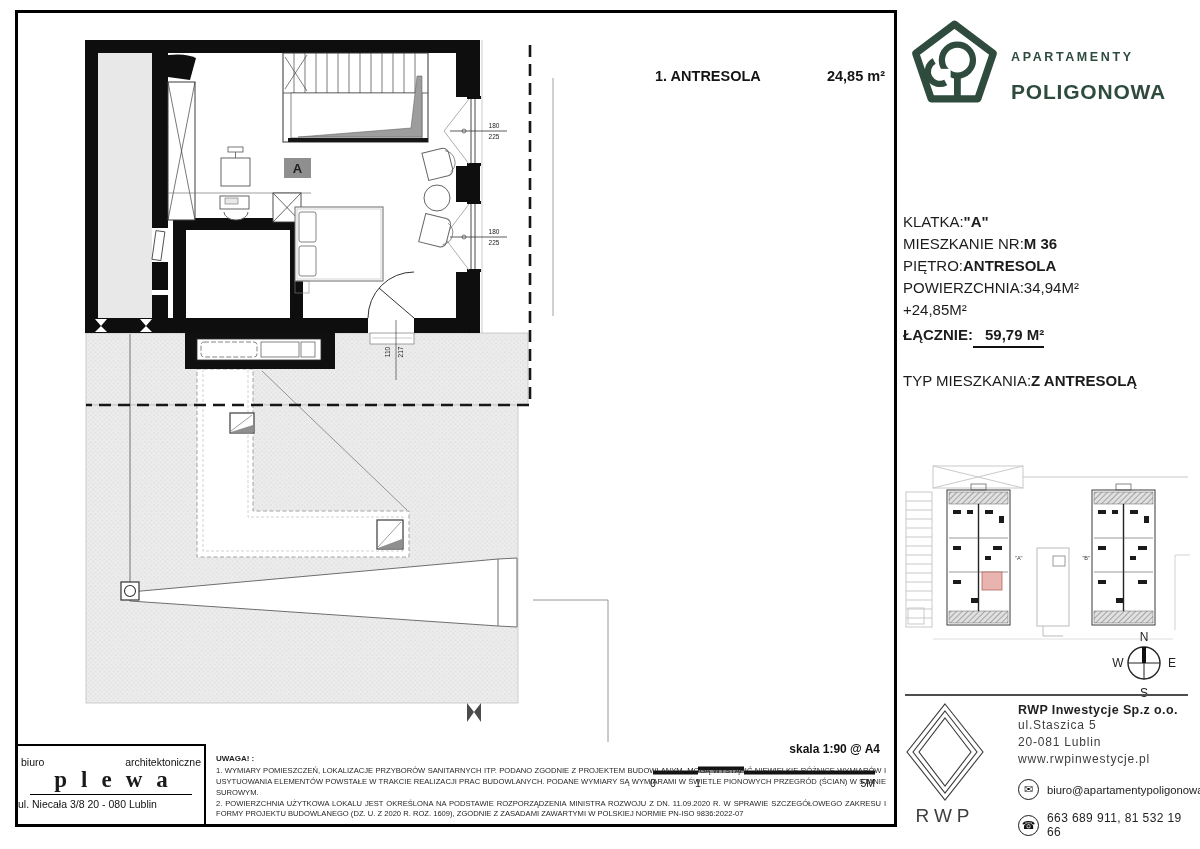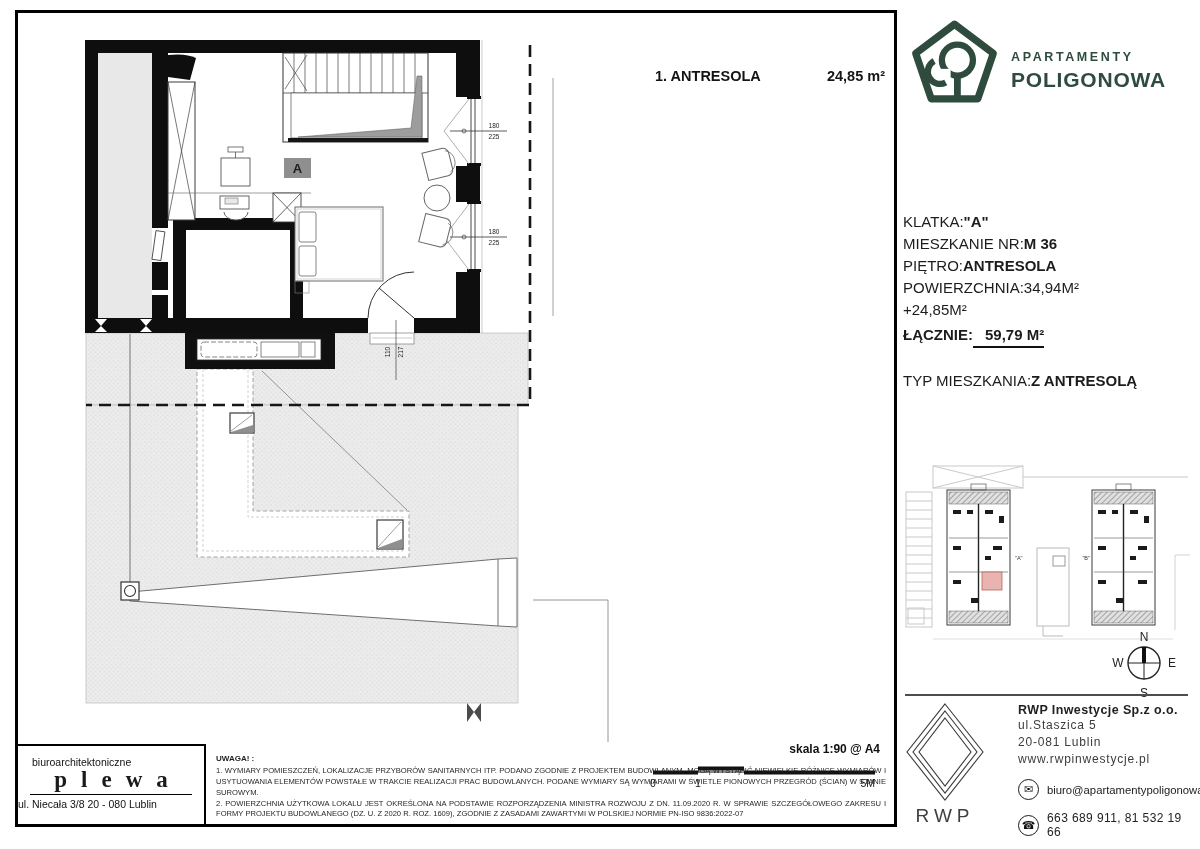--- a/index.html
+++ b/index.html
@@ -9,38 +9,38 @@
   
   .frame{position:absolute;left:15px;top:10px;width:882px;height:817px;border:3px solid #000;box-sizing:border-box;}
   
   .plan-title{position:absolute;left:655px;top:68px;width:230px;display:flex;justify-content:space-between;
               font-size:14.5px;font-weight:bold;color:#141414;}
   
   :root{--brand:#2e4b3e;}
   .brand-block{position:absolute;left:906px;top:14px;width:286px;display:flex;gap:8px;}
   .brand-text{margin-top:36px;color:var(--brand);}
   .brand-l1{font-size:12.5px;font-weight:bold;letter-spacing:2.6px;}
-  .brand-l2{font-size:21px;font-weight:bold;letter-spacing:.8px;margin-top:4px;}
+  .brand-l2{font-size:21px;font-weight:bold;letter-spacing:.8px;margin-top:16px;}
   
   .info{position:absolute;left:903px;top:211px;width:285px;font-size:15px;color:#1c1c1c;}
   .irow{display:flex;justify-content:flex-start;line-height:22px;}
   .b{font-weight:bold;}
   .total-val{font-weight:bold;border-bottom:2px solid #111;padding-left:12px;}
   .type-row{margin-top:22px;}
   
   .scale{position:absolute;left:648px;top:702px;width:232px;text-align:right;}
   .scale-label{font-size:12px;font-weight:bold;color:#111;margin-bottom:3px;margin-top:40px;}
   
   .notes{position:absolute;left:216px;top:753px;width:670px;font-size:7.6px;line-height:1.42;color:#1f1f1f;text-align:justify;}
   .notes-title{font-weight:bold;font-size:8px;margin-bottom:2px;}
   .notes p{margin:0;}
   
   .arch{position:absolute;left:18px;top:744px;width:188px;height:80px;border-top:2px solid #000;border-right:2px solid #000;
         box-sizing:border-box;padding-top:10px;}
-  .arch-top{display:flex;padding:0 14px;font-size:10.5px;color:#111;}
+  .arch-top{display:flex;justify-content:space-between;padding:0 3px;font-size:10.5px;color:#111;}
   .arch-name{font-size:23px;font-weight:bold;letter-spacing:14px;text-align:center;margin-right:-14px;line-height:1.05;font-family:Liberation Serif, serif;}
   .arch-line{border-top:1.5px solid #000;margin:2px 12px 3px 12px;}
   .arch-addr{text-align:left;font-size:10.5px;color:#111;}
   
   .divider{position:absolute;left:905px;top:694px;width:283px;height:2px;background:#4d4d4d;}
   .dev{position:absolute;left:1018px;top:703px;width:178px;color:#222;}
   .dev-company{font-size:12.5px;font-weight:bold;letter-spacing:.4px;}
   .dev-line{font-size:12px;letter-spacing:.8px;color:#3c3c3c;line-height:17px;}
   .dev-contact{display:flex;align-items:center;gap:8px;margin-top:11px;}
   .cicon{width:21px;height:21px;border:1.5px solid #1a1a1a;border-radius:50%;display:flex;align-items:center;

